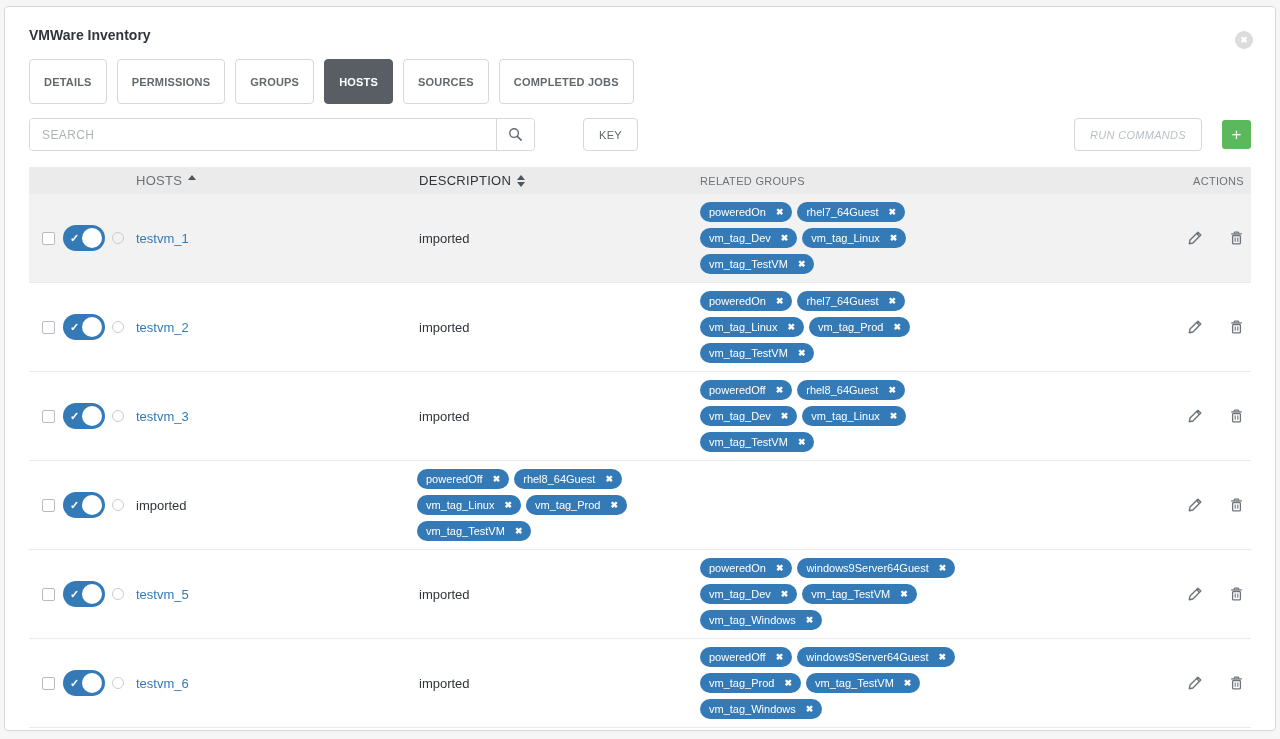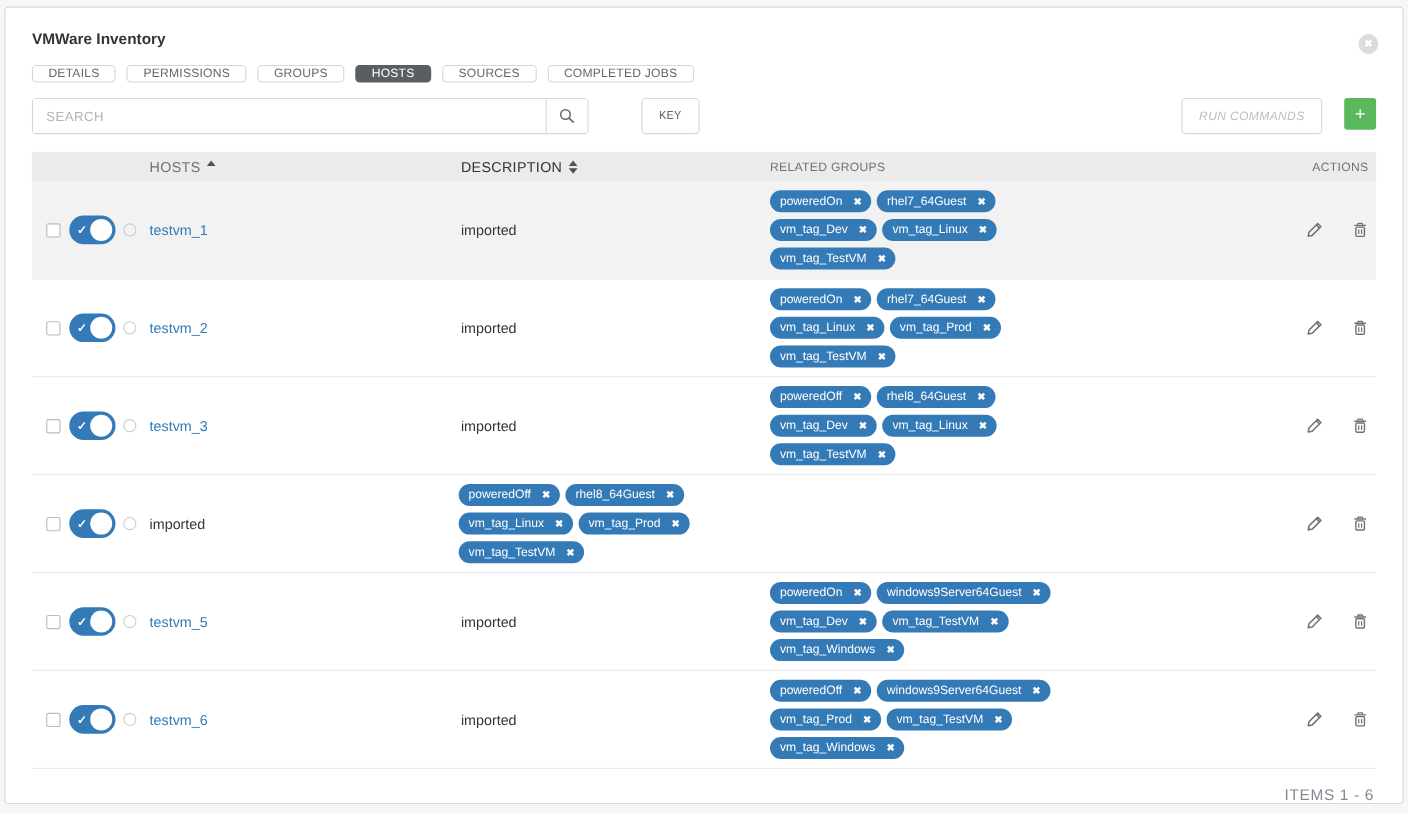--- a/index.html
+++ b/index.html
@@ -21,48 +21,49 @@
   }
   .close-btn {
     position:absolute; top:24px; right:22px; width:18px; height:18px;
     background:#dcdcdc; border-radius:50%; color:#fff; font-size:9px;
     display:flex; align-items:center; justify-content:center; cursor:pointer;
     font-weight:700;
   }
   
   .tabs { margin:16px 24px 0; display:flex; gap:10px; }
   .tab {
-    height:16px; padding:0 14px; background:#fff; border:1px solid #d7d7d7;
+    height:45px; padding:0 14px; background:#fff; border:1px solid #d7d7d7;
     border-radius:4px; font-size:11px; color:#61686e; display:flex;
     align-items:center; cursor:pointer; letter-spacing:.2px;
     font-family:"Liberation Sans", sans-serif;
+    font-weight:bold;
   }
   .tab.active { background:#585e64; border-color:#585e64; color:#fff; }
   
-  .toolbar { margin:14px 24px 0; display:flex; align-items:flex-start; }
+  .toolbar { margin:14px 24px 0; display:flex; align-items:center; }
   .search-group {
     display:flex; width:506px; height:33px; border:1px solid #d7d7d7;
     border-radius:4px; overflow:hidden; background:#fff;
   }
   .search-input {
     flex:1; border:none; outline:none; padding:0 12px; font-size:12px;
     color:#333; font-family:"Liberation Sans", sans-serif;
   }
   .search-input::placeholder { color:#aeb4b9; letter-spacing:.4px; }
   .search-btn {
     width:38px; border:none; border-left:1px solid #d7d7d7; background:#fff;
     display:flex; align-items:center; justify-content:center; cursor:pointer;
   }
   .btn {
     height:33px; padding:0 15px; background:#fff; border:1px solid #d7d7d7;
     border-radius:4px; font-size:11px; color:#61686e; display:flex;
     align-items:center; cursor:pointer; letter-spacing:.3px;
     font-family:"Liberation Sans", sans-serif;
   }
-  .key-btn { margin-left:48px;font-family:Liberation Mono, monospace; }
+  .key-btn { margin-left:48px; }
   .spacer { flex:1; }
   .btn.disabled { color:#b9bfc4; cursor:default;font-style:italic; }
   .add-btn {
     margin-left:20px; width:29px; height:29px; border:none; border-radius:3px;
     background:var(--green,#5cb85c); color:#fff; font-size:17px; line-height:1;
     display:flex; align-items:center; justify-content:center; cursor:pointer;
     font-weight:400;
   }
   
   .table { margin:16px 24px 0; }

